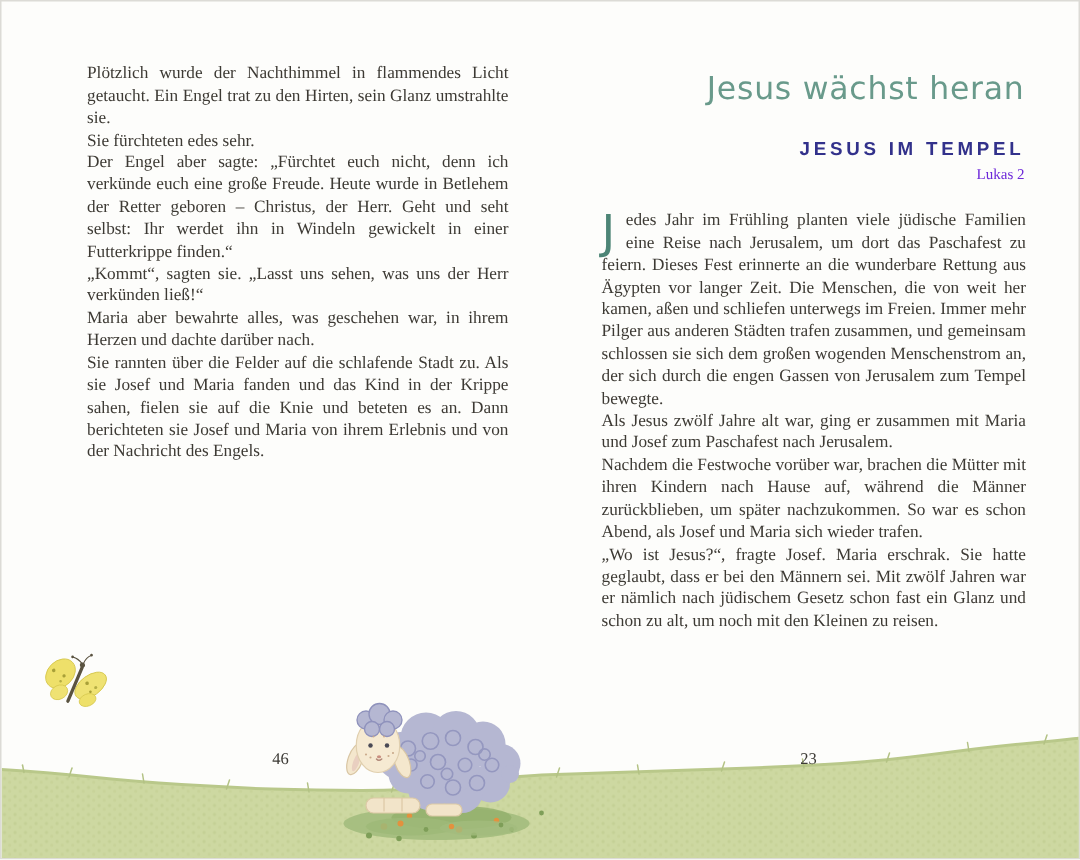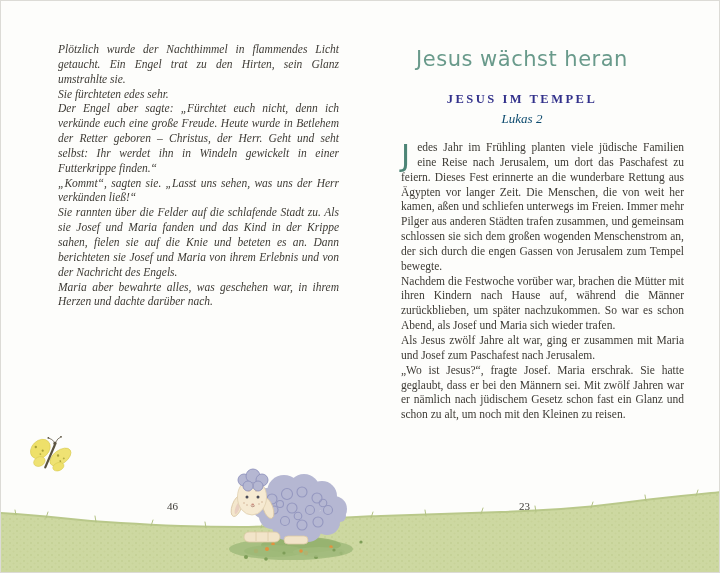--- a/index.html
+++ b/index.html
@@ -17,61 +17,60 @@
   .text-col{
     position:absolute;
     font-size:11.5px;
     line-height:14.85px;
     text-align:justify;
     hyphens:auto;
     -webkit-hyphens:auto;
     color:#3d3a34;
   }
   .text-col p{margin:0;}
-  #left-text{left:57px;top:41px;width:281px;font-style:italic;}
+  #left-text{left:57px;top:41px;width:281px;}
   #right-text{left:400px;top:139px;width:283px;}
   .dropcap{
     float:left;
     font-family:"DejaVu Sans", sans-serif;
     font-size:31px;
     line-height:26px;
     padding:2px 7px 0 0;
     color:#4d8576;
     font-weight:500;
   }
   
-  .rp-head{position:absolute;left:360px;width:322px;text-align:center;}
+  .rp-head{position:absolute;left:360px;width:322px;text-align:right;}
   #chapter-title{
     top:46px;
     font-family:"DejaVu Sans", sans-serif;
     font-size:21px;
     letter-spacing:0.5px;
     color:#699a8b;
     font-weight:400;
   }
   #section-title{
     top:91px;
-    font-family:Liberation Serif, serif;
+    font-family:Liberation Sans, sans-serif;
     font-size:12.5px;
     font-weight:bold;
     letter-spacing:2.5px;
     color:#32318b;
   }
   #section-subtitle{
     top:110px;
-    font-style:italic;
-    font-size:13px;
-    color:#0c4a6e;
+    font-size:10px;
+    color:#6d28d9;
   }
   
   .page-num{
     position:absolute;
     top:499px;
     width:40px;
-    text-align:left;
+    text-align:center;
     font-size:11px;
     color:#3c3a35;
   }
   #pn-left{left:166px;}
   #pn-right{left:518px;}
   
   .illus{position:absolute;}
   #butterfly{left:28px;top:431px;width:44px;height:48px;}
   #meadow{left:0;bottom:0;width:720px;height:85px;}
   #sheep{left:221px;top:463px;width:128px;height:90px;}
@@ -80,32 +79,32 @@
 </head>
 <body>
 
 <div class="spread">
 
   <div class="text-col" id="left-text">
     <p>Plötzlich wurde der Nachthimmel in flammendes Licht getaucht. Ein Engel trat zu den Hirten, sein Glanz umstrahlte sie.</p>
     <p>Sie fürchteten edes sehr.</p>
     <p>Der Engel aber sagte: „Fürchtet euch nicht, denn ich verkünde euch eine große Freude. Heute wurde in Betlehem der Retter geboren – Christus, der Herr. Geht und seht selbst: Ihr werdet ihn in Windeln gewickelt in einer Futterkrippe finden.“</p>
     <p>„Kommt“, sagten sie. „Lasst uns sehen, was uns der Herr verkünden ließ!“</p>
+    <p>Maria aber bewahrte alles, was geschehen war, in ihrem Herzen und dachte darüber nach.</p>
     <p>Sie rannten über die Felder auf die schlafende Stadt zu. Als sie Josef und Maria fanden und das Kind in der Krippe sahen, fielen sie auf die Knie und beteten es an. Dann berichteten sie Josef und Maria von ihrem Erlebnis und von der Nachricht des Engels.</p>
-    <p>Maria aber bewahrte alles, was geschehen war, in ihrem Herzen und dachte darüber nach.</p>
   </div>
 
   <div class="rp-head" id="chapter-title">Jesus wächst heran</div>
   <div class="rp-head" id="section-title">JESUS IM TEMPEL</div>
   <div class="rp-head" id="section-subtitle">Lukas 2</div>
 
   <div class="text-col" id="right-text">
     <p><span class="dropcap">J</span><span>edes Jahr im Frühling planten viele jüdische Familien eine Reise nach Jerusalem, um dort das Paschafest zu feiern. Dieses Fest erinnerte an die wunderbare Rettung aus Ägypten vor langer Zeit. Die Menschen, die von weit her kamen, aßen und schliefen unterwegs im Freien. Immer mehr Pilger aus anderen Städten trafen zusammen, und gemeinsam schlossen sie sich dem großen wogenden Menschenstrom an, der sich durch die engen Gassen von Jerusalem zum Tempel bewegte.</span></p>
+    <p>Als Jesus zwölf Jahre alt war, ging er zusammen mit Maria und Josef zum Paschafest nach Jerusalem.</p>
     <p>Nachdem die Festwoche vorüber war, brachen die Mütter mit ihren Kindern nach Hause auf, während die Männer zurückblieben, um später nachzukommen. So war es schon Abend, als Josef und Maria sich wieder trafen.</p>
-    <p>Als Jesus zwölf Jahre alt war, ging er zusammen mit Maria und Josef zum Paschafest nach Jerusalem.</p>
     <p>„Wo ist Jesus?“, fragte Josef. Maria erschrak. Sie hatte geglaubt, dass er bei den Männern sei. Mit zwölf Jahren war er nämlich nach jüdischem Gesetz schon fast ein Glanz und schon zu alt, um noch mit den Kleinen zu reisen.</p>
   </div>
 
   <svg class="illus" id="butterfly" viewBox="0 0 44 48">
     <g transform="rotate(-12 22 24)">
       <ellipse cx="13" cy="15" rx="11" ry="8.5" fill="#eee06a" stroke="#d6c84e" stroke-width="0.6" transform="rotate(-32 13 15)"></ellipse>
       <ellipse cx="9.5" cy="27" rx="6" ry="4.6" fill="#efe273" stroke="#d6c84e" stroke-width="0.5" transform="rotate(-15 9.5 27)"></ellipse>
       <ellipse cx="31" cy="27" rx="12" ry="6.8" fill="#efe273" stroke="#d6c84e" stroke-width="0.6" transform="rotate(-24 31 27)"></ellipse>
       <ellipse cx="27" cy="36" rx="5.8" ry="4" fill="#eee06a" stroke="#d6c84e" stroke-width="0.5" transform="rotate(-10 27 36)"></ellipse>
       <circle cx="9" cy="12" r="1.2" fill="#a8a038"></circle>

